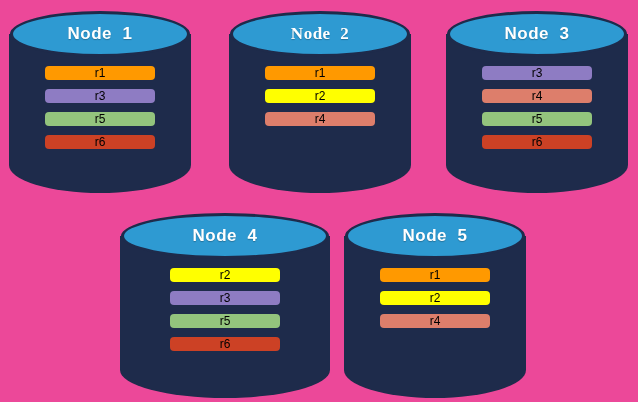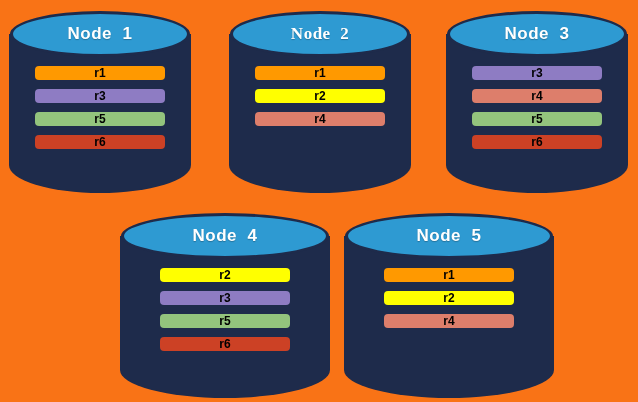--- a/index.html
+++ b/index.html
@@ -5,21 +5,21 @@
   html, body {
     margin: 0;
     padding: 0;
     background: #FFFFFF;
     font-family: "Liberation Sans", sans-serif;
   }
   .canvas {
     position: relative;
     width: 638px;
     height: 402px;
-    background: #f97316;
+    background: #ec4899;
     overflow: hidden;
   }
   .cyl {
     position: absolute;
     width: 182px;
     height: 184px;
   }
   .cyl-body {
     position: absolute;
     left: 0; right: 0;
@@ -51,36 +51,36 @@
   .bars {
     position: absolute;
     left: 0; right: 0;
     top: 57px;
     display: flex;
     flex-direction: column;
     align-items: center;
     gap: 9px;
   }
   .bar {
-    width: 130px;
+    width: 110px;
     height: 14px;
     border-radius: 4px;
     background: #CCCCCC;
     color: #000000;
     font-size: 12px;
-    font-weight: bold;
+    font-weight: normal;
     line-height: 14px;
     text-align: center;
   }
   
   .pos-1 { left: 9px;   top: 9px; }
   .pos-2 { left: 229px; top: 9px; }
   .pos-3 { left: 446px; top: 9px; }
   .pos-4 { left: 120px; top: 211px; width: 184px; height: 187px; padding-left: 26px; }
-  .pos-5 { left: 344px; top: 211px; height: 187px; padding-left: 28px; }
+  .pos-5 { left: 344px; top: 211px; height: 187px; }
 </style>
 </head>
 <body>
 
 <div class="canvas">
 
   <div class="cyl pos-1">
     <div class="cyl-body" style="background: rgb(30, 43, 75);"></div>
     <div class="cyl-top" style="background: rgb(46, 154, 210); border-color: rgb(30, 43, 75);">
       <span class="cyl-title" style="color: rgb(255, 255, 255);">Node  1</span>

